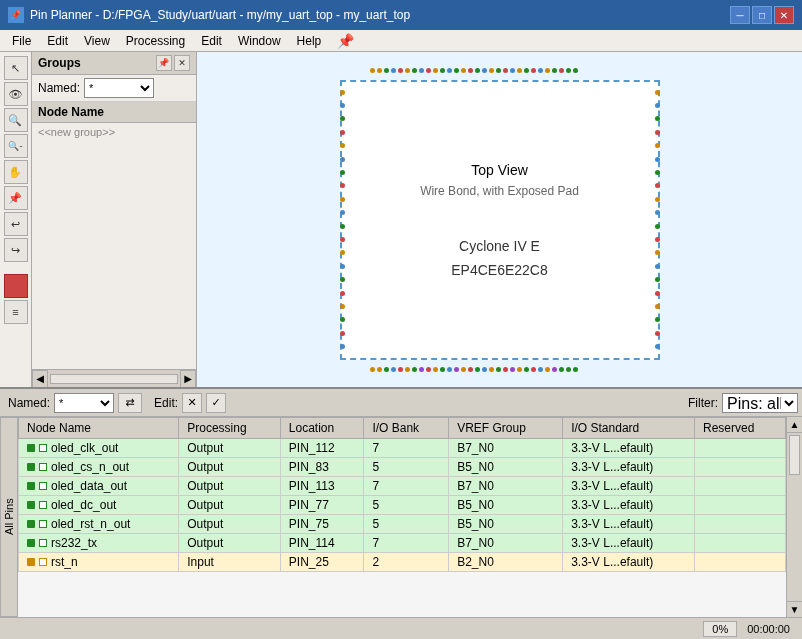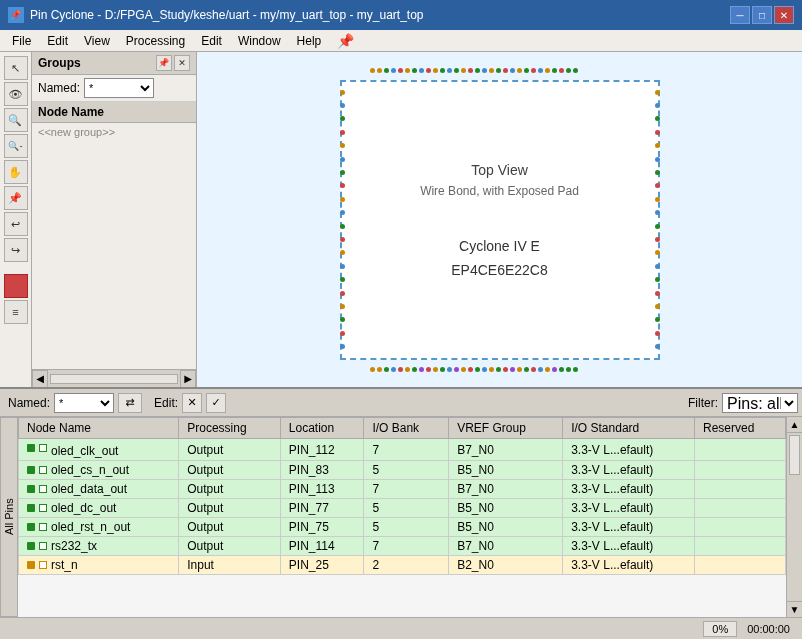--- a/index.html
+++ b/index.html
@@ -73,21 +73,21 @@
     .vscroll-top { height: 16px; background: #d4d0c8; border-bottom: 1px solid #aaa; display: flex; align-items: center; justify-content: center; cursor: pointer; font-size: 10px; }
     .vscroll-bottom { height: 16px; background: #d4d0c8; border-top: 1px solid #aaa; display: flex; align-items: center; justify-content: center; cursor: pointer; font-size: 10px; margin-top: auto; }
     .vscroll-track { flex: 1; background: #d4d0c8; }
     .vscroll-thumb { height: 40px; background: #e8e5e0; border: 1px solid #aaa; margin: 2px; }
   </style>
 </head>
 <body>
 
 <div class="title-bar">
   <span class="title-bar-icon">📌</span>
-  <span class="title-bar-title">Pin Cyclone - D:/FPGA_Study/keshe/uart - my/my_uart_top - my_uart_top</span>
+  <span class="title-bar-title">Pin Planner - D:/FPGA_Study/uart/uart - my/my_uart_top - my_uart_top</span>
   <div class="title-bar-buttons">
     <button class="title-btn">─</button>
     <button class="title-btn">□</button>
     <button class="title-btn close">✕</button>
   </div>
 </div>
 
 <div class="menu-bar">
   <span class="menu-item">File</span>
   <span class="menu-item">Edit</span>
@@ -143,21 +143,21 @@
     <div class="chip-view">
       <div class="chip-container">
 
         <div style="position:relative; width:320px; height:320px;">
 
           <div style="position:absolute; top:0; left:20px; right:20px; display:flex; justify-content:space-around; flex-wrap:nowrap; gap:2px;">
             
           </div>
 
           <div style="position:absolute; top:20px; left:0; right:0; bottom:20px; border:2px dashed #5599cc; background:white; display:flex; flex-direction:column; align-items:center; justify-content:center;">
-            <div style="font-size:14px; color:#404040; margin-bottom:6px;">Top View</div>
+            <div style="font-size:14px; color:#000000; margin-bottom:6px;">Top View</div>
             <div style="font-size:12px; color:#666; margin-bottom:40px;">Wire Bond, with Exposed Pad</div>
             <div style="font-size:14px; color:#333; margin-bottom:8px;">Cyclone IV E</div>
             <div style="font-size:14px; color:#333;">EP4CE6E22C8</div>
           </div>
 
           <div style="position:absolute; top:8px; left:30px; right:30px; display:flex; justify-content:space-between;">
             <div style="display:flex; gap:2px;">
               <span style="width:5px;height:5px;background:#cc8800;border-radius:50%;display:inline-block;"></span>
               <span style="width:5px;height:5px;background:#cc8800;border-radius:50%;display:inline-block;"></span>
               <span style="width:5px;height:5px;background:#228822;border-radius:50%;display:inline-block;"></span>
@@ -303,21 +303,21 @@
               <th>Processing</th>
               <th>Location</th>
               <th>I/O Bank</th>
               <th>VREF Group</th>
               <th>I/O Standard</th>
               <th>Reserved</th>
             </tr>
           </thead>
           <tbody id="table-body">
               <tr style="background: rgb(212, 245, 212);">
-                <td><span style="display:inline-flex;gap:4px;"><span style="width:8px;height:8px;background:#228822;border-radius:1px;display:inline-block;"></span><span style="width:8px;height:8px;border:1px solid #228822;background:white;display:inline-block;"></span>oled_clk_out</span></td>
+                <td><span style="display:inline-flex;align-items:center;gap:4px;"><span style="width:8px;height:8px;background:#228822;border-radius:1px;display:inline-block;"></span><span style="width:8px;height:8px;border:1px solid #228822;background:white;display:inline-block;"></span>oled_clk_out</span></td>
                 <td>Output</td>
                 <td>PIN_112</td>
                 <td>7</td>
                 <td>B7_N0</td>
                 <td>3.3-V L...efault)</td>
                 <td></td>
               </tr>
               <tr style="background: rgb(212, 245, 212);">
                 <td><span style="display:inline-flex;align-items:center;gap:4px;"><span style="width:8px;height:8px;background:#228822;border-radius:1px;display:inline-block;"></span><span style="width:8px;height:8px;border:1px solid #228822;background:white;display:inline-block;"></span>oled_cs_n_out</span></td>
                 <td>Output</td>

